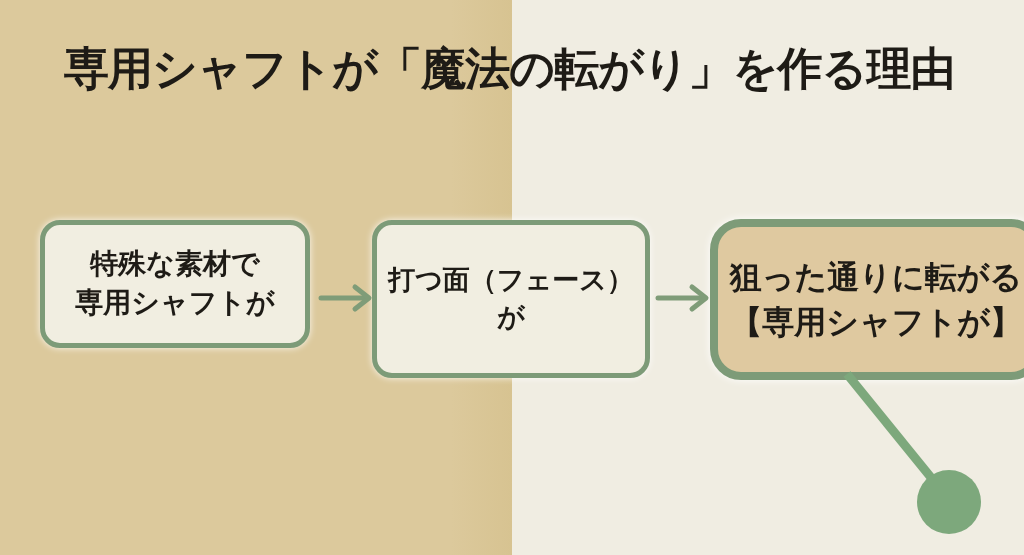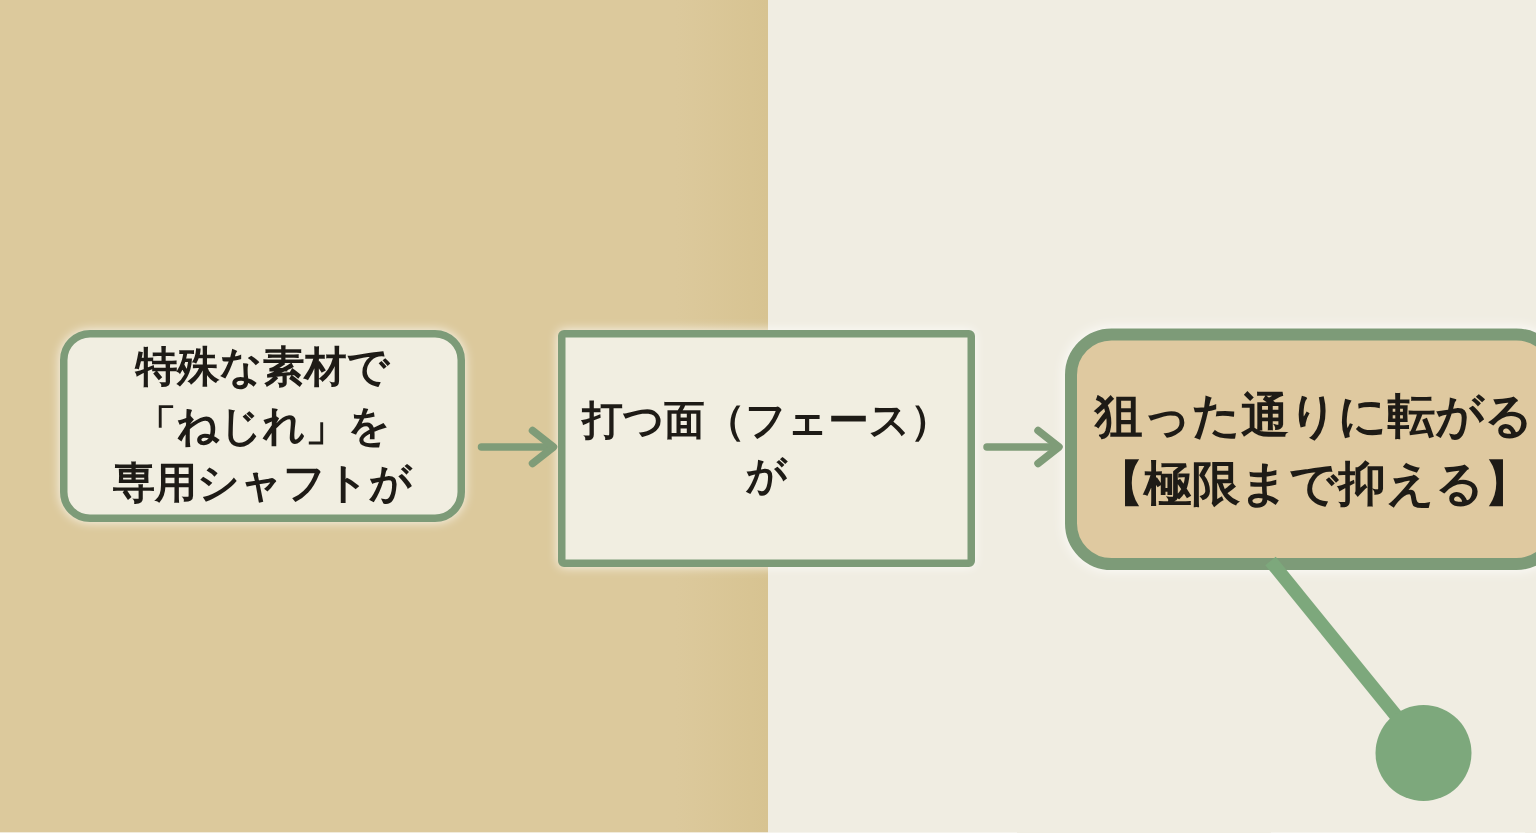--- a/index.html
+++ b/index.html
@@ -73,21 +73,21 @@
     background:var(--box-fill-cream);
     border-width:5px;
     border-radius:20px;
     font-size:28px;
   }
   .box-2{
     left:372px; top:220px;
     width:278px; height:158px;
     background:var(--box-fill-cream);
     border-width:5px;
-    border-radius:4px;
+    border-radius:20px;
     font-size:27px;
   }
   .box-3{
     left:710px; top:219px;
     width:332px; height:161px;
     background:var(--box-fill-tan);
     border-width:8px;
     border-radius:31px;
     font-size:32px;
     box-shadow:0 0 9px rgba(255,255,255,0.95);
@@ -117,34 +117,34 @@
   }
 </style>
 </head>
 <body>
 
 <div class="stage">
 
   <div class="bg-half bg-left"></div>
   <div class="bg-half bg-right"></div>
 
+  <h1 class="title">専用シャフトが「魔法の転がり」を作る理由</h1>
 
   <div class="box box-1">
     <span class="box-line">特殊な素材で</span>
-    <span class="box-line">「ねじれ」を</span>
     <span class="box-line">専用シャフトが</span>
   </div>
 
   <div class="box box-2">
     <span class="box-line">打つ面（フェース）が</span>
   </div>
 
   <div class="box box-3">
     <span class="box-line">狙った通りに転がる</span>
-    <span class="box-line">【極限まで抑える】</span>
+    <span class="box-line">【専用シャフトが】</span>
   </div>
 
   <svg class="overlay" viewBox="0 0 1024 555" xmlns="http://www.w3.org/2000/svg">
 
     <g>
       <line class="arrow-stroke" x1="321" y1="298" x2="367" y2="298"></line>
       <polyline class="arrow-stroke" points="355,287 369,298 355,309"></polyline>
     </g>
 
     <g>

